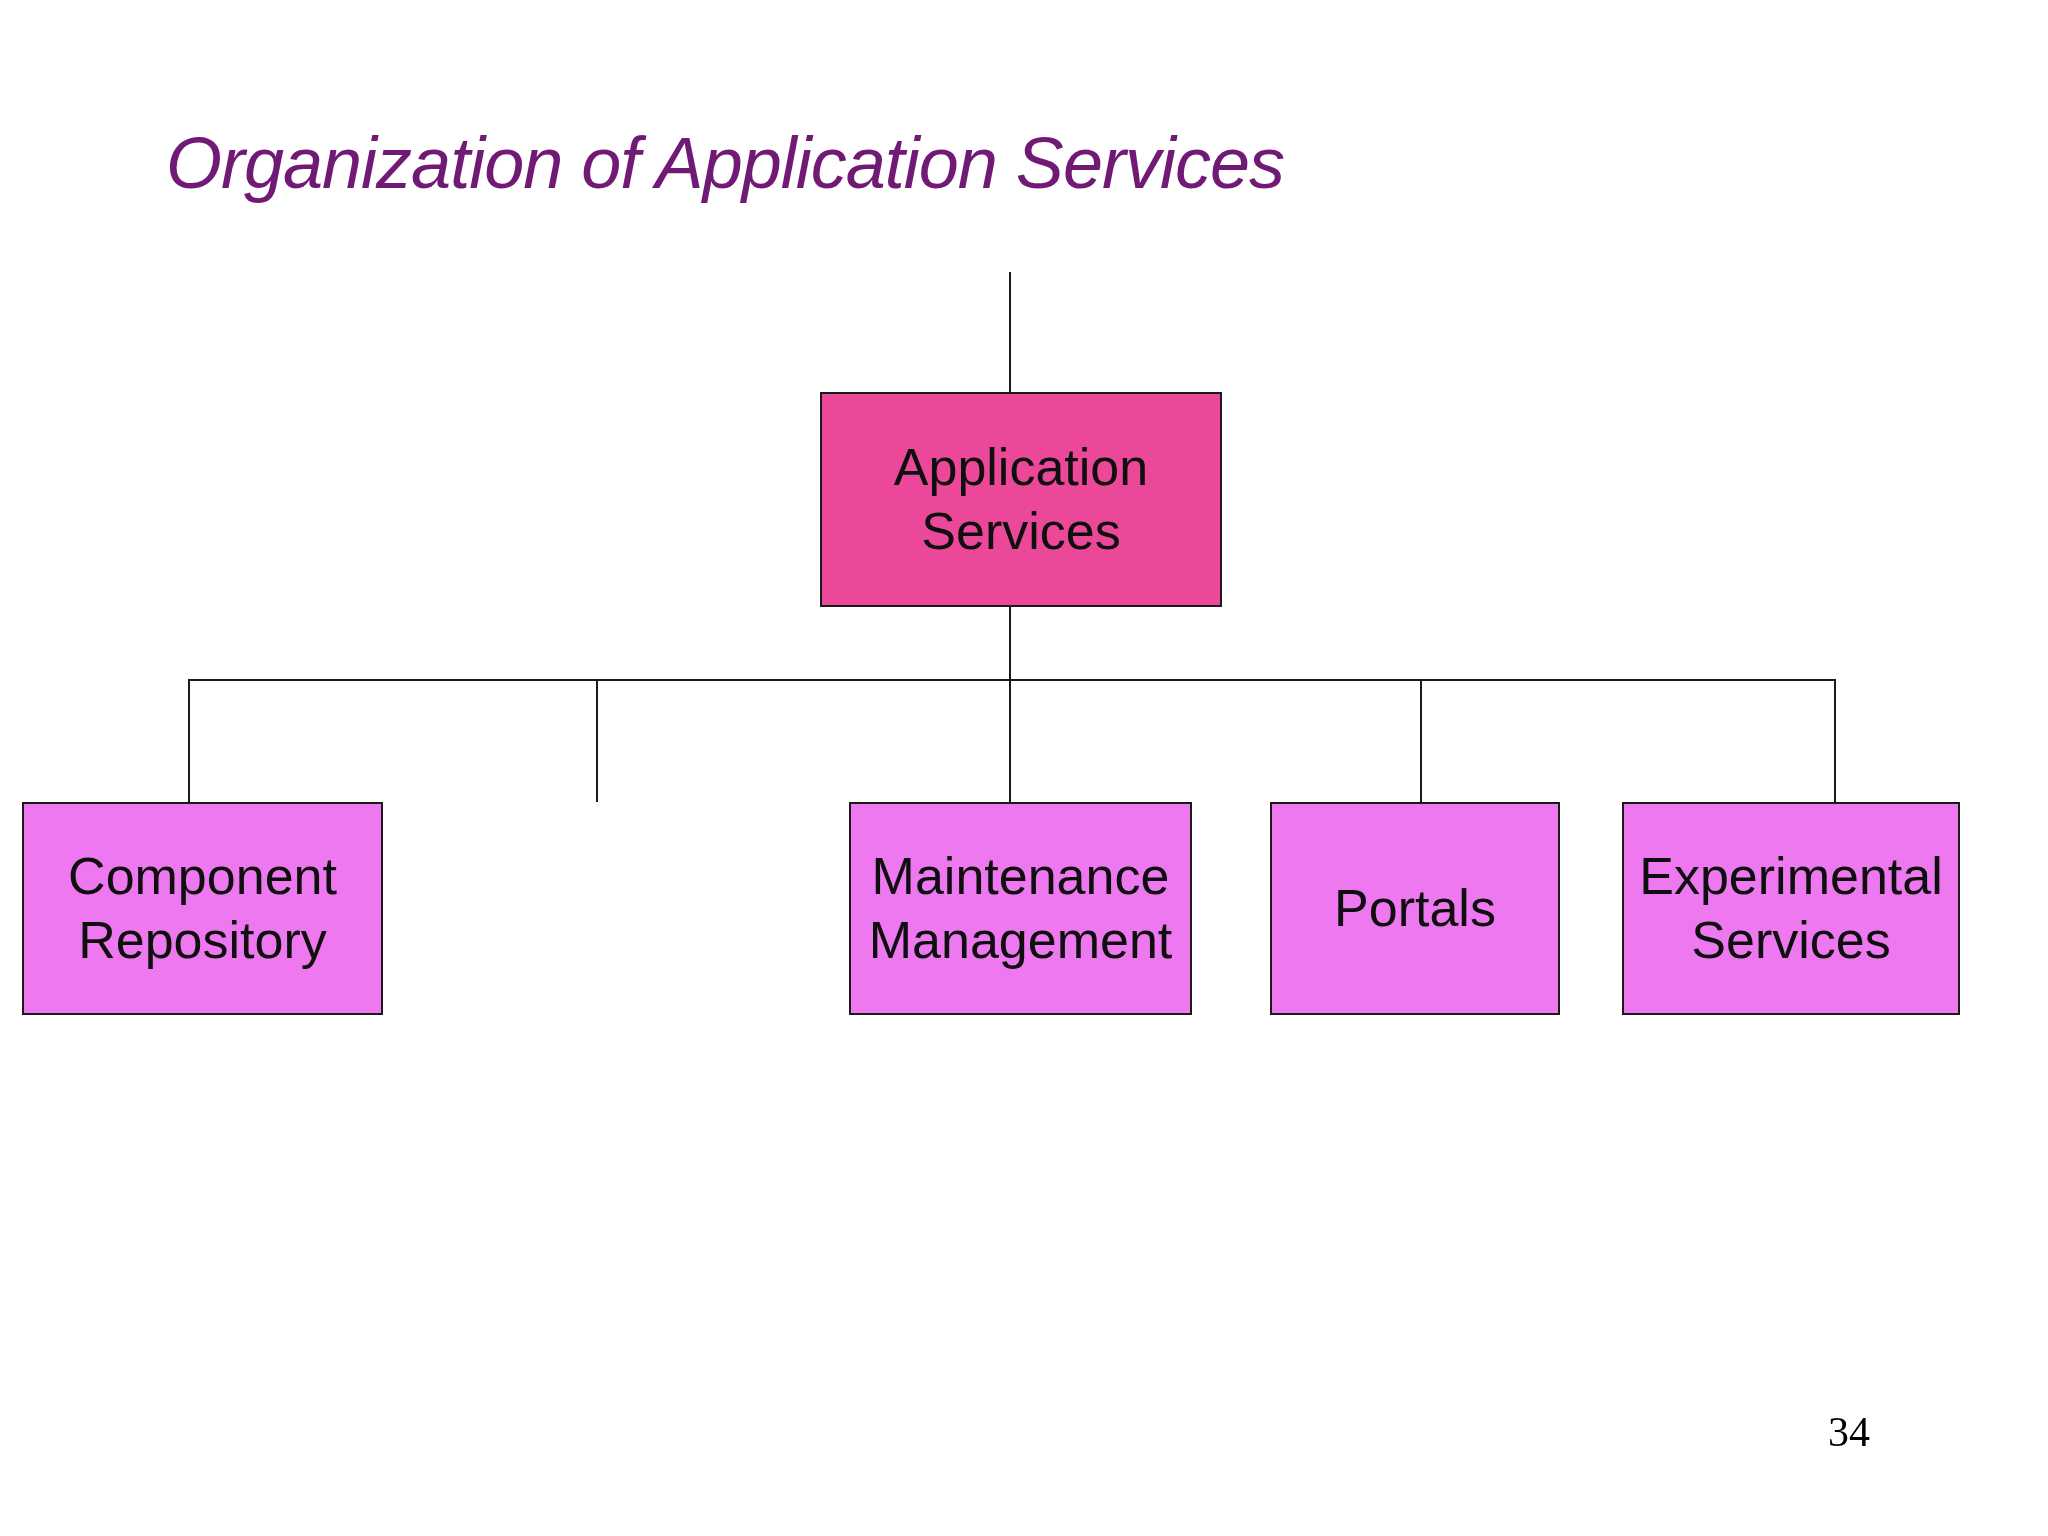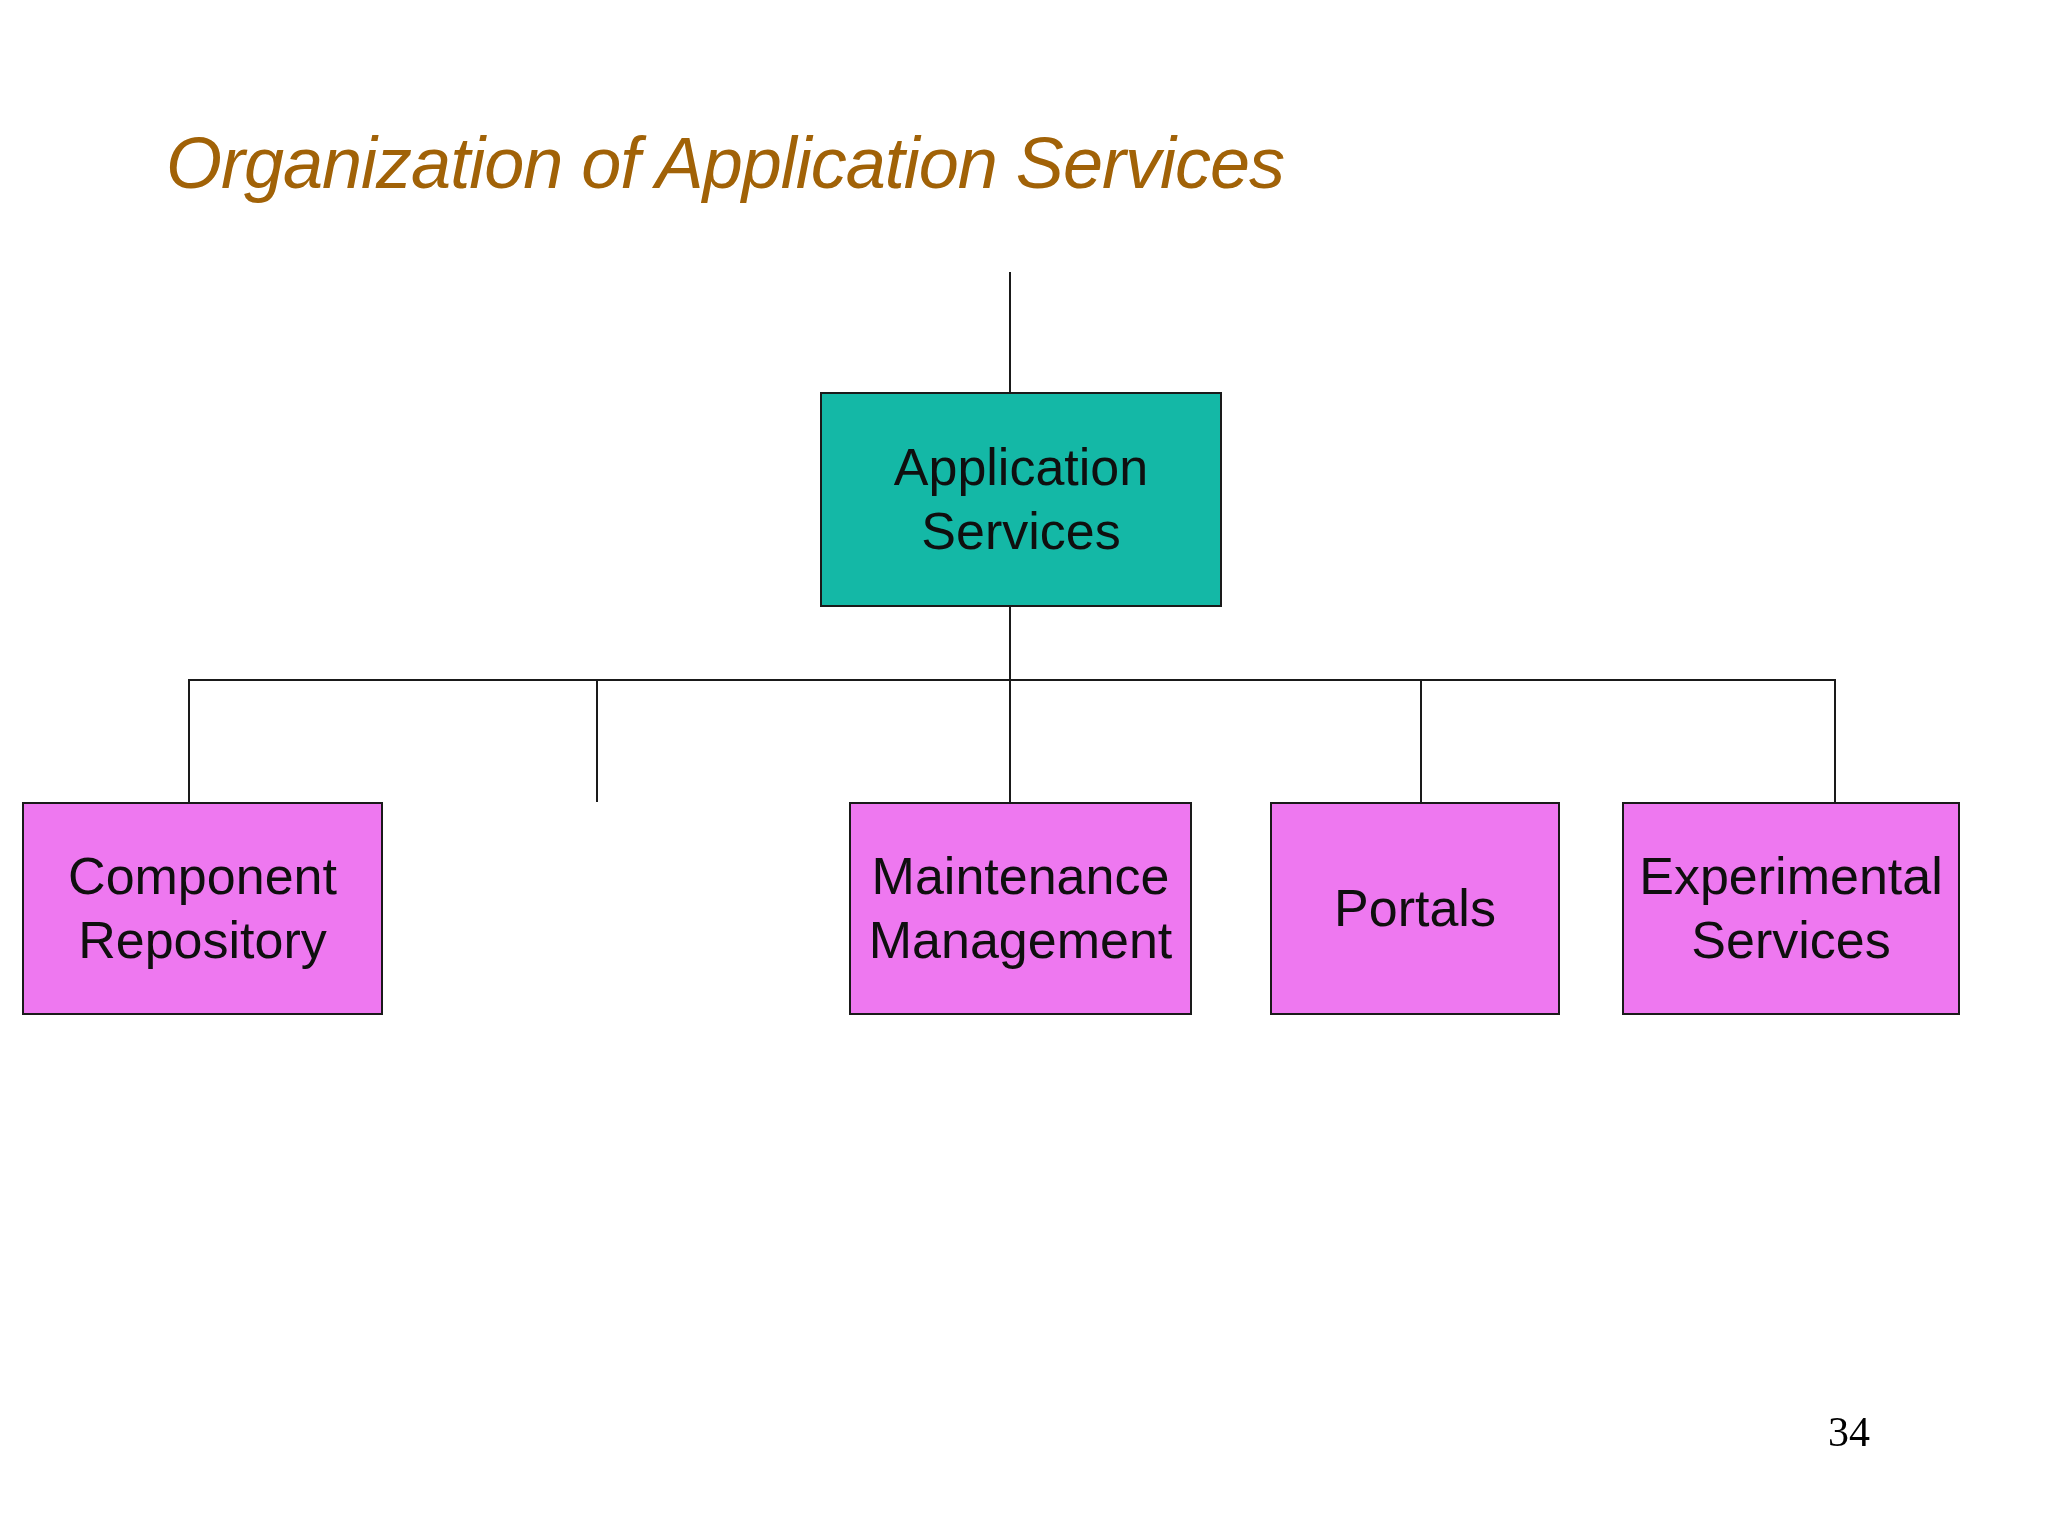--- a/index.html
+++ b/index.html
@@ -16,21 +16,21 @@
     font-family: "Liberation Sans", sans-serif;
   }
   .title {
     position: absolute;
     left: 166px;
     top: 122px;
     margin: 0;
     font-size: 72px;
     font-weight: 400;
     font-style: italic;
-    color: #a16207;
+    color: #701a75;
     white-space: nowrap;
     letter-spacing: -1px;
   }
   .line {
     position: absolute;
     background: #1a1a1a;
   }
   .line.v { width: 2px; }
   .line.h { height: 2px; }
   .box {
@@ -44,21 +44,21 @@
     color: #0f0f0f;
     font-size: 52px;
     line-height: 1.22;
     padding: 4px 6px;
   }
   .box.root {
     left: 820px;
     top: 392px;
     width: 402px;
     height: 215px;
-    background: #14b8a6;
+    background: #ec4899;
   }
   .box.child {
     top: 802px;
     height: 213px;
     background: #ee78f0;
   }
   .box.child.c0 { left: 22px;   width: 361px; }
   .box.child.c1 { left: 443px;  width: 338px; }
   .box.child.c2 { left: 849px;  width: 343px; }
   .box.child.c3 { left: 1270px; width: 290px; }

